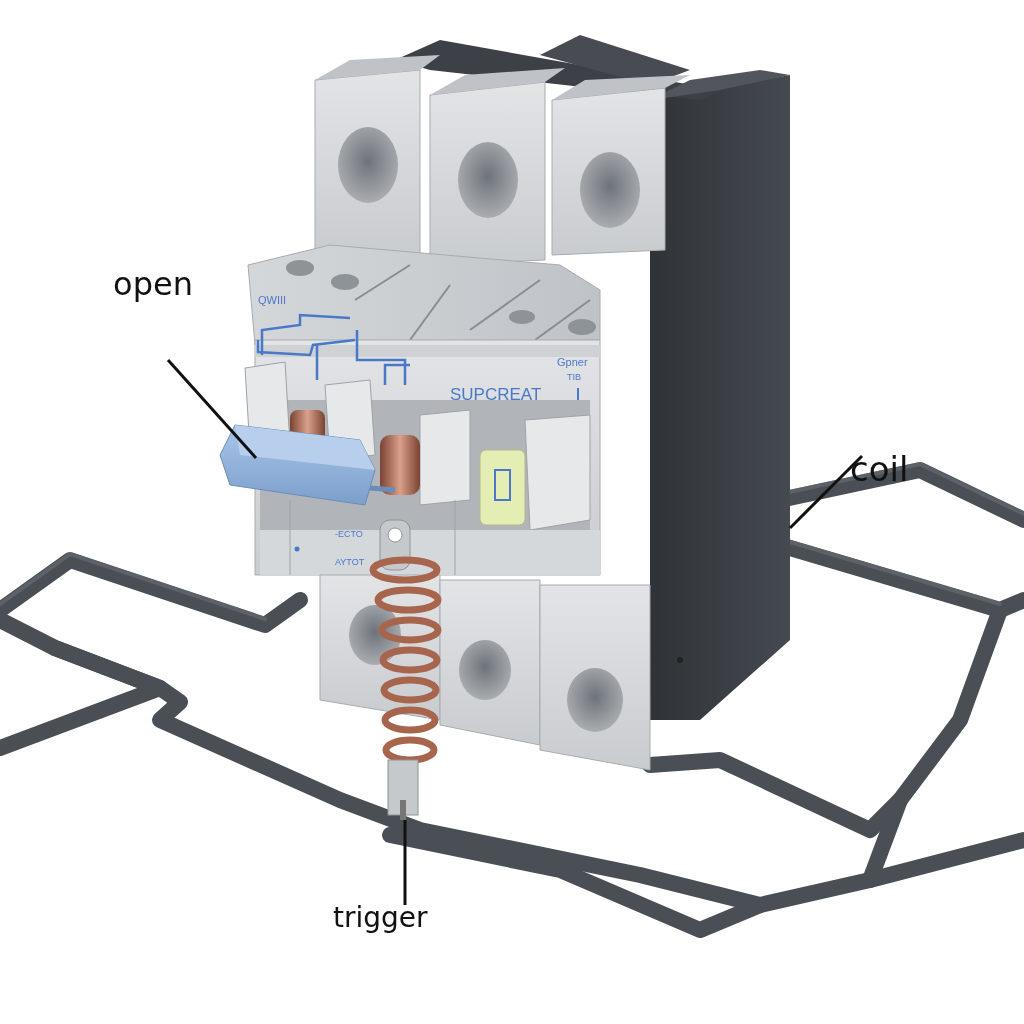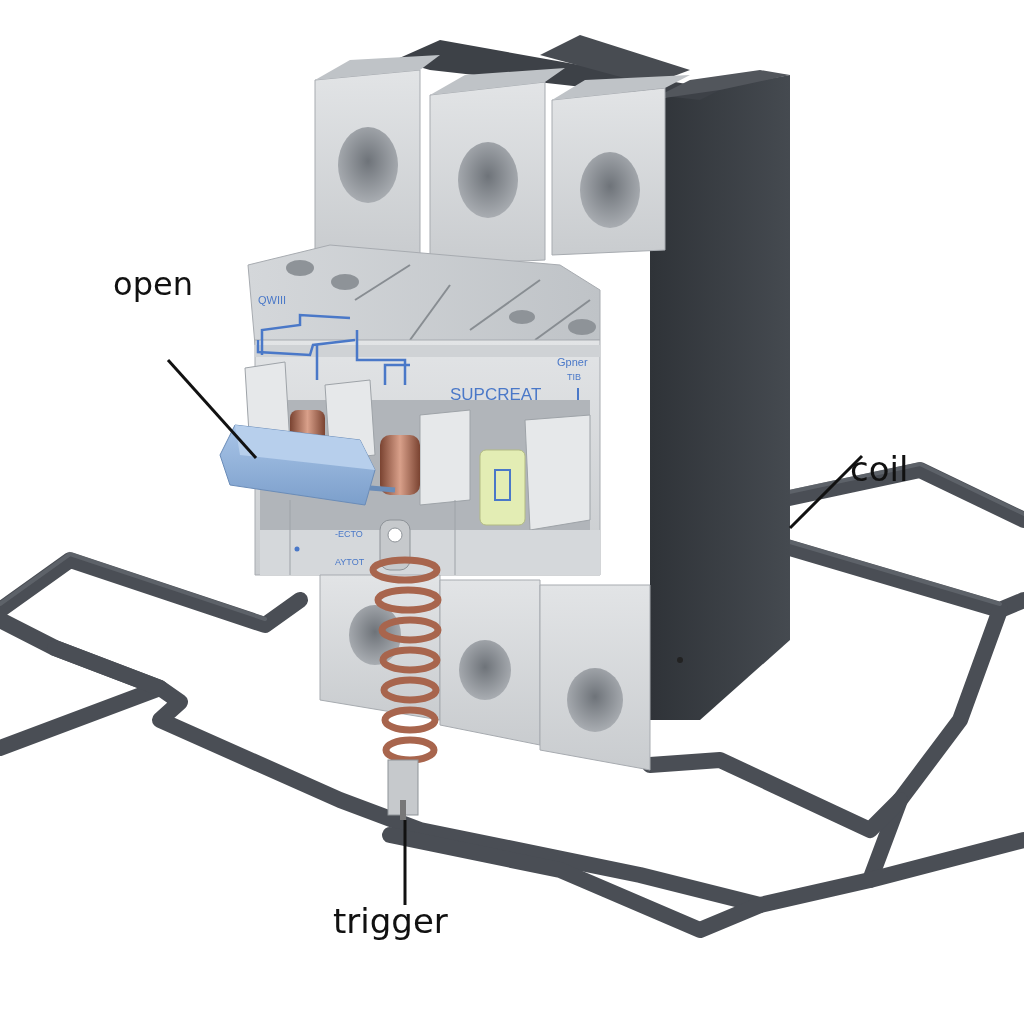--- a/index.html
+++ b/index.html
@@ -1,21 +1,21 @@
 <!DOCTYPE html>
 <html><head>
   <meta charset="utf-8">
   <style>
     html, body { margin:0; padding:0; background:#ffffff; }
     body { width:1024px; height:1024px; overflow:hidden; position:relative; font-family:"DejaVu Sans", sans-serif; }
     #scene { position:absolute; left:0; top:0; width:1024px; height:1024px; }
     .callout { position:absolute; color:#111; font-family:"DejaVu Sans", sans-serif; line-height:1.15; white-space:nowrap; }
     .callout-open { left:32px; top:266px; width:170px; text-align:center; font-size:32px;margin-left:36px; }
     .callout-coil { left:850px; top:418px; font-size:34px;margin-top:32px; }
-    .callout-trigger { left:333px; top:902px; font-size:34px; }
+    .callout-trigger { left:333px; top:902px; font-size:28px; }
     .inscription { font-family:"Liberation Sans", sans-serif; fill:#4a78c8; }
   </style>
 </head>
 <body>
 
 <svg id="scene" viewBox="0 0 1024 1024" xmlns="http://www.w3.org/2000/svg">
   <defs>
     <linearGradient id="gFront" x1="0" y1="0" x2="0" y2="1">
       <stop offset="0" stop-color="#e2e4e6"></stop>
       <stop offset="1" stop-color="#c9cccf"></stop>

